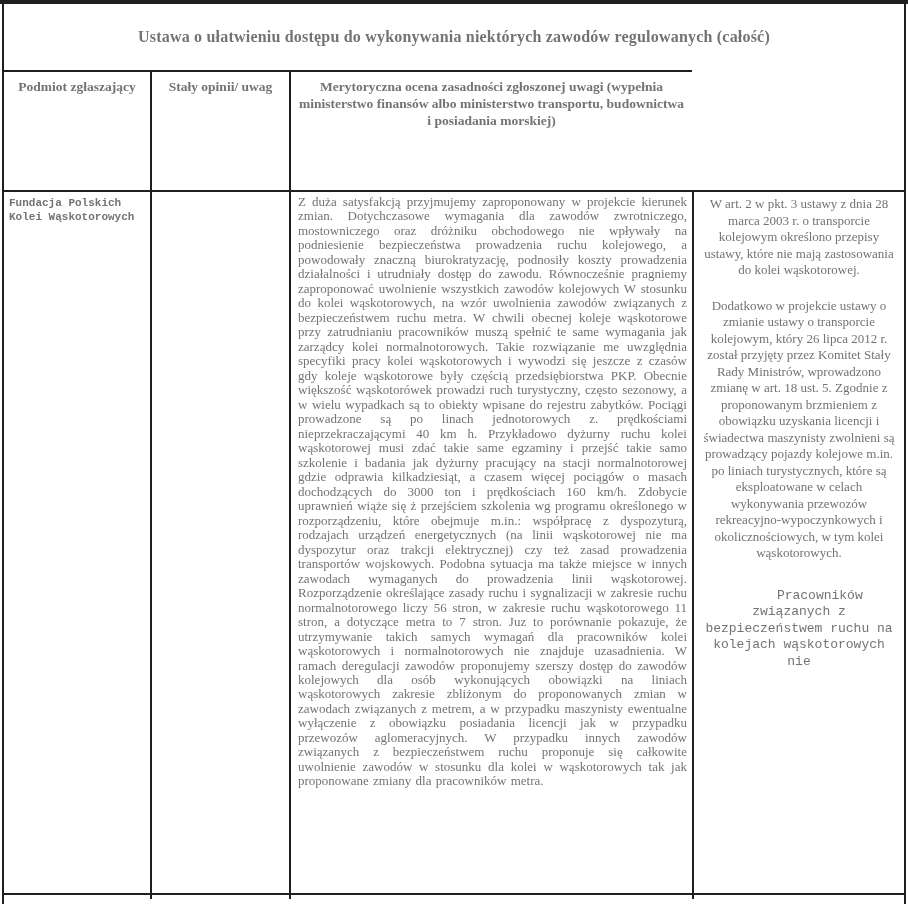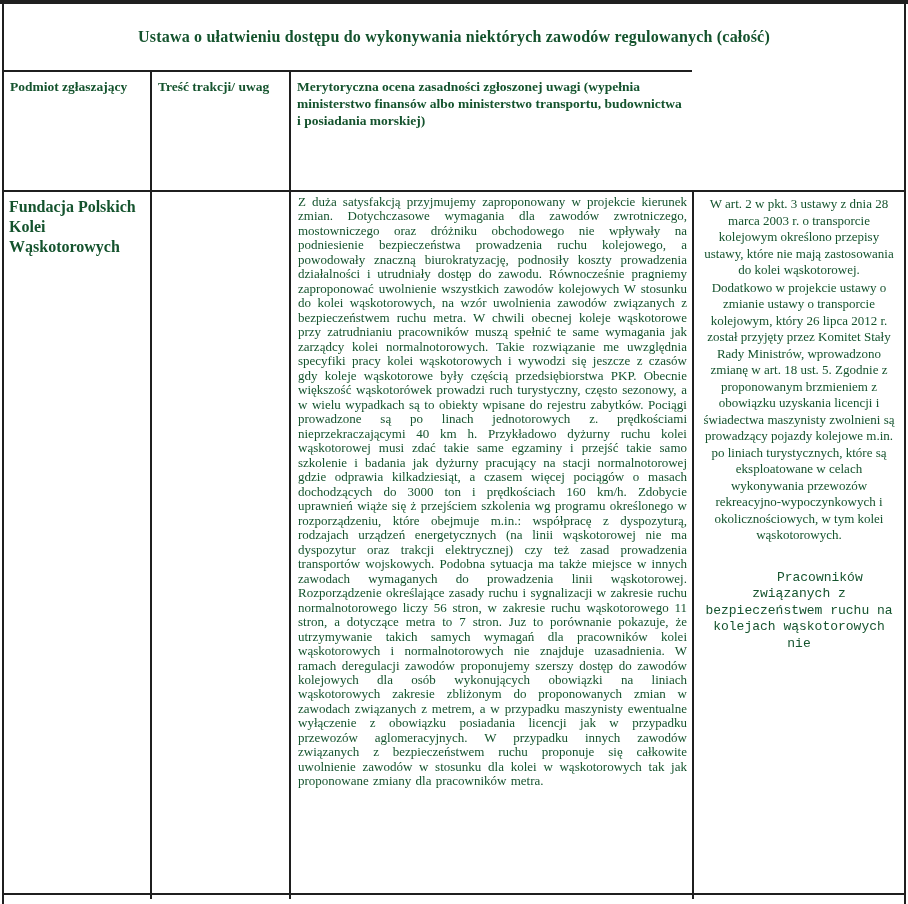--- a/index.html
+++ b/index.html
@@ -6,21 +6,21 @@
     margin: 0;
     padding: 0;
     background: #ffffff;
   }
   .page {
     position: relative;
     width: 908px;
     height: 904px;
     box-sizing: border-box;
     background: #ffffff;
-    color: #14532d;
+    color: #737373;
     font-family: "Liberation Serif", "DejaVu Serif", serif;
     border-top: 4px solid #1f1f1f;
     overflow: hidden;
   }
   .frame {
     box-sizing: border-box;
     margin: 0 2px;
     border-left: 2px solid #1f1f1f;
     border-right: 2px solid #1f1f1f;
     height: 900px;
@@ -44,71 +44,73 @@
   .grid > div {
     box-sizing: border-box;
     border-top: 2px solid #1f1f1f;
     overflow: hidden;
   }
   .grid > div + div {
     border-left: 2px solid #1f1f1f;
   }
   .header-row > div {
     height: 120px;
+    text-align: center;
     font-weight: bold;
     font-size: 13.5px;
     line-height: 1.25;
     padding: 7px 6px 0 6px;
   }
   .body-row > div {
     height: 703px;
   }
   .cell-podmiot {
     font-weight: bold;
-    font-size: 16px;
+    font-size: 11px;
     line-height: 1.25;
     padding: 5px 6px 8px 5px;
+    font-family: Liberation Mono, monospace;
   }
   .cell-jednostka {
     padding: 5px;
   }
   .cell-tresc {
     font-size: 13px;
     line-height: 1.115;
     text-align: justify;
     padding: 3px 5px 0 7px;
     word-spacing: 1px;
   }
   .cell-ocena {
     font-size: 13px;
     line-height: 1.27;
     text-align: center;
     padding: 4px 9px 0 9px;
   }
   .cell-ocena p { margin: 0; }
-  .cell-ocena .p1 { margin-bottom: 1px; }
+  .cell-ocena .p1 { margin-bottom: 19px; }
   .cell-ocena .p2 { margin-bottom: 26px; text-align: center; }
   .cell-ocena .p3 { margin-bottom: 8px; text-indent: 3.2em; font-family: Liberation Mono, monospace; }
   .stub-row > div {
     height: 6px;
   }
 </style>
 </head>
 <body>
 
 <div class="page">
   <div class="frame">
 
     <div class="title-box">
       <span>Ustawa o ułatwieniu dostępu do wykonywania niektórych zawodów regulowanych (całość)</span>
     </div>
 
     <div class="grid header-row">
       <div>Podmiot zgłaszający</div>
-      <div>Treść trakcji/ uwag</div>
+      <div>Stały opinii/ uwag</div>
       <div>Merytoryczna ocena zasadności zgłoszonej uwagi (wypełnia ministerstwo finansów albo ministerstwo transportu, budownictwa i posiadania morskiej)</div>
     </div>
 
     <div class="grid body-row">
       <div class="cell-podmiot">Fundacja Polskich Kolei Wąskotorowych</div>
       <div class="cell-jednostka"></div>
       <div class="cell-tresc">Z duża satysfakcją przyjmujemy zaproponowany w projekcie kierunek zmian. Dotychczasowe wymagania dla zawodów zwrotniczego, mostowniczego oraz dróżniku obchodowego nie wpływały na podniesienie bezpieczeństwa prowadzenia ruchu kolejowego, a powodowały znaczną biurokratyzację, podnosiły koszty prowadzenia działalności i utrudniały dostęp do zawodu. Równocześnie pragniemy zaproponować uwolnienie wszystkich zawodów kolejowych W stosunku do kolei wąskotorowych, na wzór uwolnienia zawodów związanych z bezpieczeństwem ruchu metra.  W chwili obecnej koleje wąskotorowe przy zatrudnianiu pracowników muszą spełnić te same wymagania jak zarządcy kolei normalnotorowych. Takie rozwiązanie me uwzględnia specyfiki pracy kolei wąskotorowych i wywodzi się jeszcze z czasów gdy koleje wąskotorowe były częścią przedsiębiorstwa PKP. Obecnie większość wąskotorówek prowadzi ruch turystyczny, często sezonowy, a w wielu wypadkach są to obiekty wpisane do rejestru zabytków. Pociągi prowadzone są po linach jednotorowych z. prędkościami nieprzekraczającymi 40 km h. Przykładowo dyżurny ruchu kolei wąskotorowej musi zdać takie same egzaminy i przejść takie samo szkolenie i badania jak dyżurny pracujący na stacji normalnotorowej gdzie odprawia kilkadziesiąt, a czasem więcej pociągów o masach dochodzących do 3000 ton i prędkościach 160 km/h. Zdobycie uprawnień wiąże się ż przejściem szkolenia wg programu określonego w rozporządzeniu, które obejmuje m.in.: współpracę z dyspozyturą, rodzajach urządzeń energetycznych (na linii wąskotorowej nie ma dyspozytur oraz trakcji elektrycznej) czy też zasad prowadzenia transportów wojskowych. Podobna sytuacja ma także miejsce w innych zawodach wymaganych do prowadzenia linii wąskotorowej. Rozporządzenie określające zasady ruchu i sygnalizacji w zakresie ruchu normalnotorowego liczy 56 stron, w zakresie ruchu wąskotorowego 11 stron, a dotyczące metra to 7 stron. Juz to porównanie pokazuje, że utrzymywanie takich samych wymagań dla pracowników kolei wąskotorowych i normalnotorowych nie znajduje uzasadnienia. W ramach deregulacji zawodów proponujemy szerszy dostęp do zawodów kolejowych dla osób wykonujących obowiązki na liniach wąskotorowych zakresie zbliżonym do proponowanych zmian w zawodach związanych z metrem, a w przypadku maszynisty ewentualne wyłączenie z obowiązku posiadania licencji jak w przypadku przewozów aglomeracyjnych. W przypadku innych zawodów związanych z bezpieczeństwem ruchu proponuje się całkowite uwolnienie zawodów w stosunku dla kolei w wąskotorowych tak jak proponowane zmiany dla pracowników metra.</div>
       <div class="cell-ocena">
         <p class="p1">W art. 2 w pkt. 3 ustawy z dnia 28 marca 2003 r. o transporcie kolejowym określono przepisy ustawy, które nie mają zastosowania do kolei wąskotorowej.</p>
         <p class="p2">Dodatkowo w projekcie ustawy o zmianie ustawy o transporcie kolejowym, który 26 lipca 2012 r. został przyjęty przez Komitet Stały Rady Ministrów, wprowadzono zmianę w art. 18 ust. 5. Zgodnie z proponowanym brzmieniem z obowiązku uzyskania licencji i świadectwa maszynisty zwolnieni są prowadzący pojazdy kolejowe m.in. po liniach turystycznych, które są eksploatowane w celach wykonywania przewozów rekreacyjno-wypoczynkowych i okolicznościowych, w tym kolei wąskotorowych.</p>

